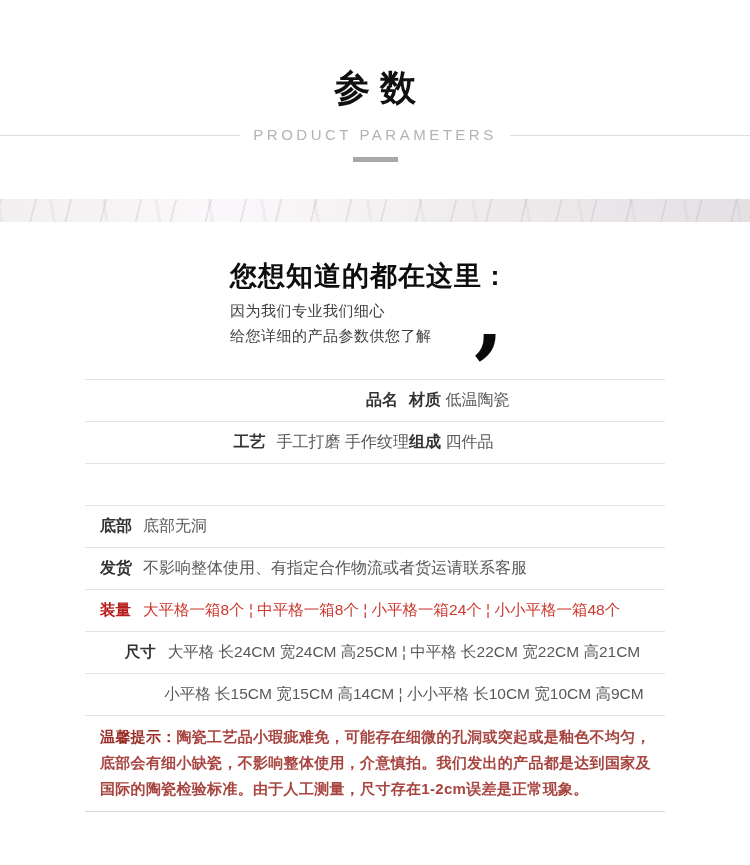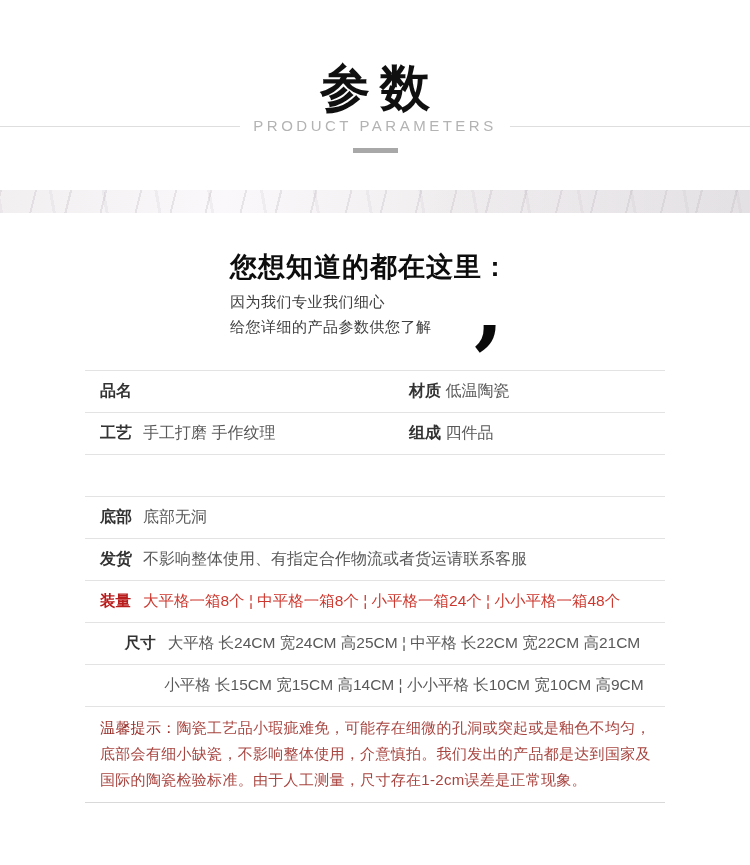--- a/index.html
+++ b/index.html
@@ -6,24 +6,24 @@
   html,body { background:#fff; }
   body {
     width:750px; height:865px; margin:0 auto; overflow:hidden;
     font-family:"Liberation Sans", sans-serif; color:#333;
   }
   .page { position:relative; width:750px; height:865px; background:#fff; }
 
   
   .header { padding-top:60px; text-align:center; }
   .main-title {
-    font-size:50px; font-weight:bold; color:#101010;
+    font-size:36px; font-weight:bold; color:#101010;
     letter-spacing:10px; text-indent:10px; line-height:56px;
   }
-  .subtitle-row { position:relative; height:20px; }
+  .subtitle-row { position:relative; margin-top:9px; height:20px; }
   .subtitle-row .rule {
     position:absolute; top:10px; left:0; right:0; height:0;
     border-top:1px solid #dedede;
   }
   .subtitle {
     position:relative; display:inline-block; background:#fff;
     padding:0 13px; font-size:15px; color:#b3b3b3;
     letter-spacing:3.5px; line-height:20px;
   }
   .desc { margin-top:3px; font-size:11.5px; color:#d7d7d7; letter-spacing:1.2px; line-height:17px; }
@@ -50,32 +50,32 @@
   }
 
   
   .spec-table { margin:31px 85px 0; border-top:1px solid #e3e3e3; }
   .spec-row {
     display:flex; align-items:center; height:42px;
     border-bottom:1px solid #e3e3e3; padding-left:15px;
     font-size:16px; color:#595959; white-space:nowrap;
   }
   .spec-row .cell1 { display:flex; align-items:center; }
-  .spec-row.two-col .cell1 { width:309px; flex:none; }
+  .spec-row.two-col .cell1 { width:309px; flex:none;justify-content:flex-end; }
   .spec-label { width:43px; flex:none; font-weight:bold; color:#333; }
   .spec-label2 { width:49px; flex:none; font-weight:bold; color:#333; }
   .spec-row.highlight { font-size:15.5px; }
   .spec-row.highlight .spec-label { color:#b91c1c; }
   .spec-row.highlight .spec-value { color:#cd372d; }
   .size-row { font-size:15.5px;justify-content:center; }
 
   
   .notice {
     margin:8px 95px 4px 100px; font-size:15px; line-height:26px;
-    font-weight:normal; color:#a84540; letter-spacing:0.3px;
+    font-weight:bold; color:#a84540; letter-spacing:0.3px;
   }
   .notice-label { color:#992e29; }
   .bottom-rule { margin:9px 85px 0; border-top:1px solid #d9d9d9; }
 </style>
 </head>
 <body>
 
 <div class="page">
 
   <div class="header">

